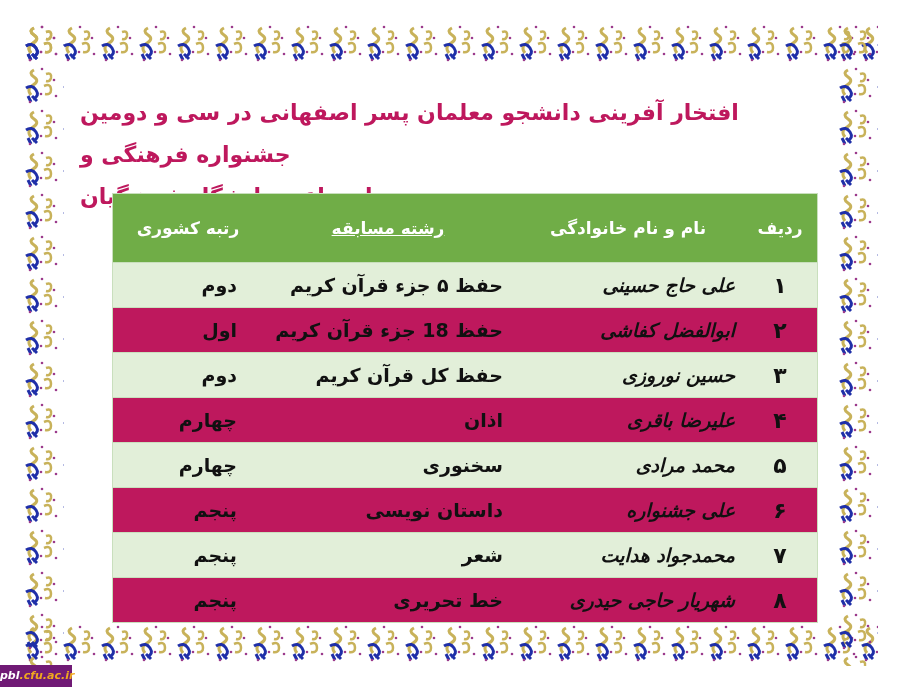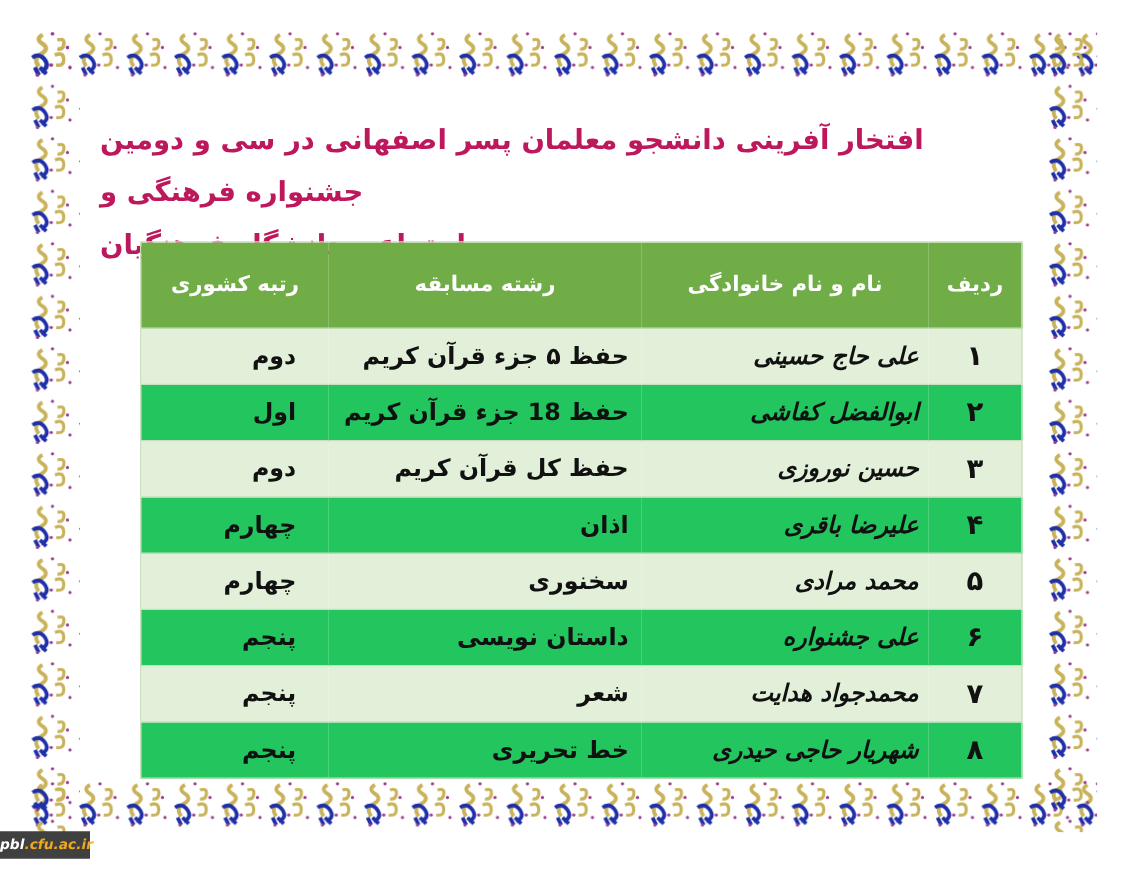--- a/index.html
+++ b/index.html
@@ -27,36 +27,36 @@
     border-collapse: collapse; direction: rtl;
     font-family: "DejaVu Sans", sans-serif;
     border: 1px solid #c9dfbd;
   }
   table.awards th {
     background: #70ad47; color: #ffffff; font-weight: bold;
     font-size: 17px; height: 36px; padding: 16px 10px; text-align: center;
   }
   table.awards th.c-rank, table.awards td.c-rank { width: 54px; }
   table.awards th.c-name { width: 210px; text-align: center; }
-  table.awards th.c-field { width: 230px; }
+  table.awards th.c-field { width: 230px; text-decoration: underline; }
   table.awards td {
     height: 44px; font-size: 19px; font-weight: bold; color: #111;
     text-align: center; padding: 0 10px;
     border-top: 1px solid #c9dfbd;
   }
   table.awards tr.odd td { background: #e2efd9; margin-left: 24px; }
-  table.awards tr.even td { background: #22c55e; }
+  table.awards tr.even td { background: #be185d; }
   table.awards td.c-rank { font-size: 22px; }
   table.awards td.c-name { text-align: right; padding-right: 8px; font-style: italic; }
   table.awards td.c-field { text-align: right; }
   table.awards td.c-place { text-align: right; padding-right: 26px; }
 
   .watermark {
     position: absolute; left: 0; top: 665px; width: 72px; height: 22px;
-    background: #404040; color: #f0a81e;
+    background: #701a75; color: #f0a81e;
     font-family: "DejaVu Sans", sans-serif; font-weight: bold; font-style: italic;
     font-size: 11px; line-height: 22px; text-align: center;
   }
   .watermark .wm-pre { color: #ffffff; }
 </style>
 </head>
 <body>
 
 <div class="ribbon-strip top">
   <svg width="856" height="42">

